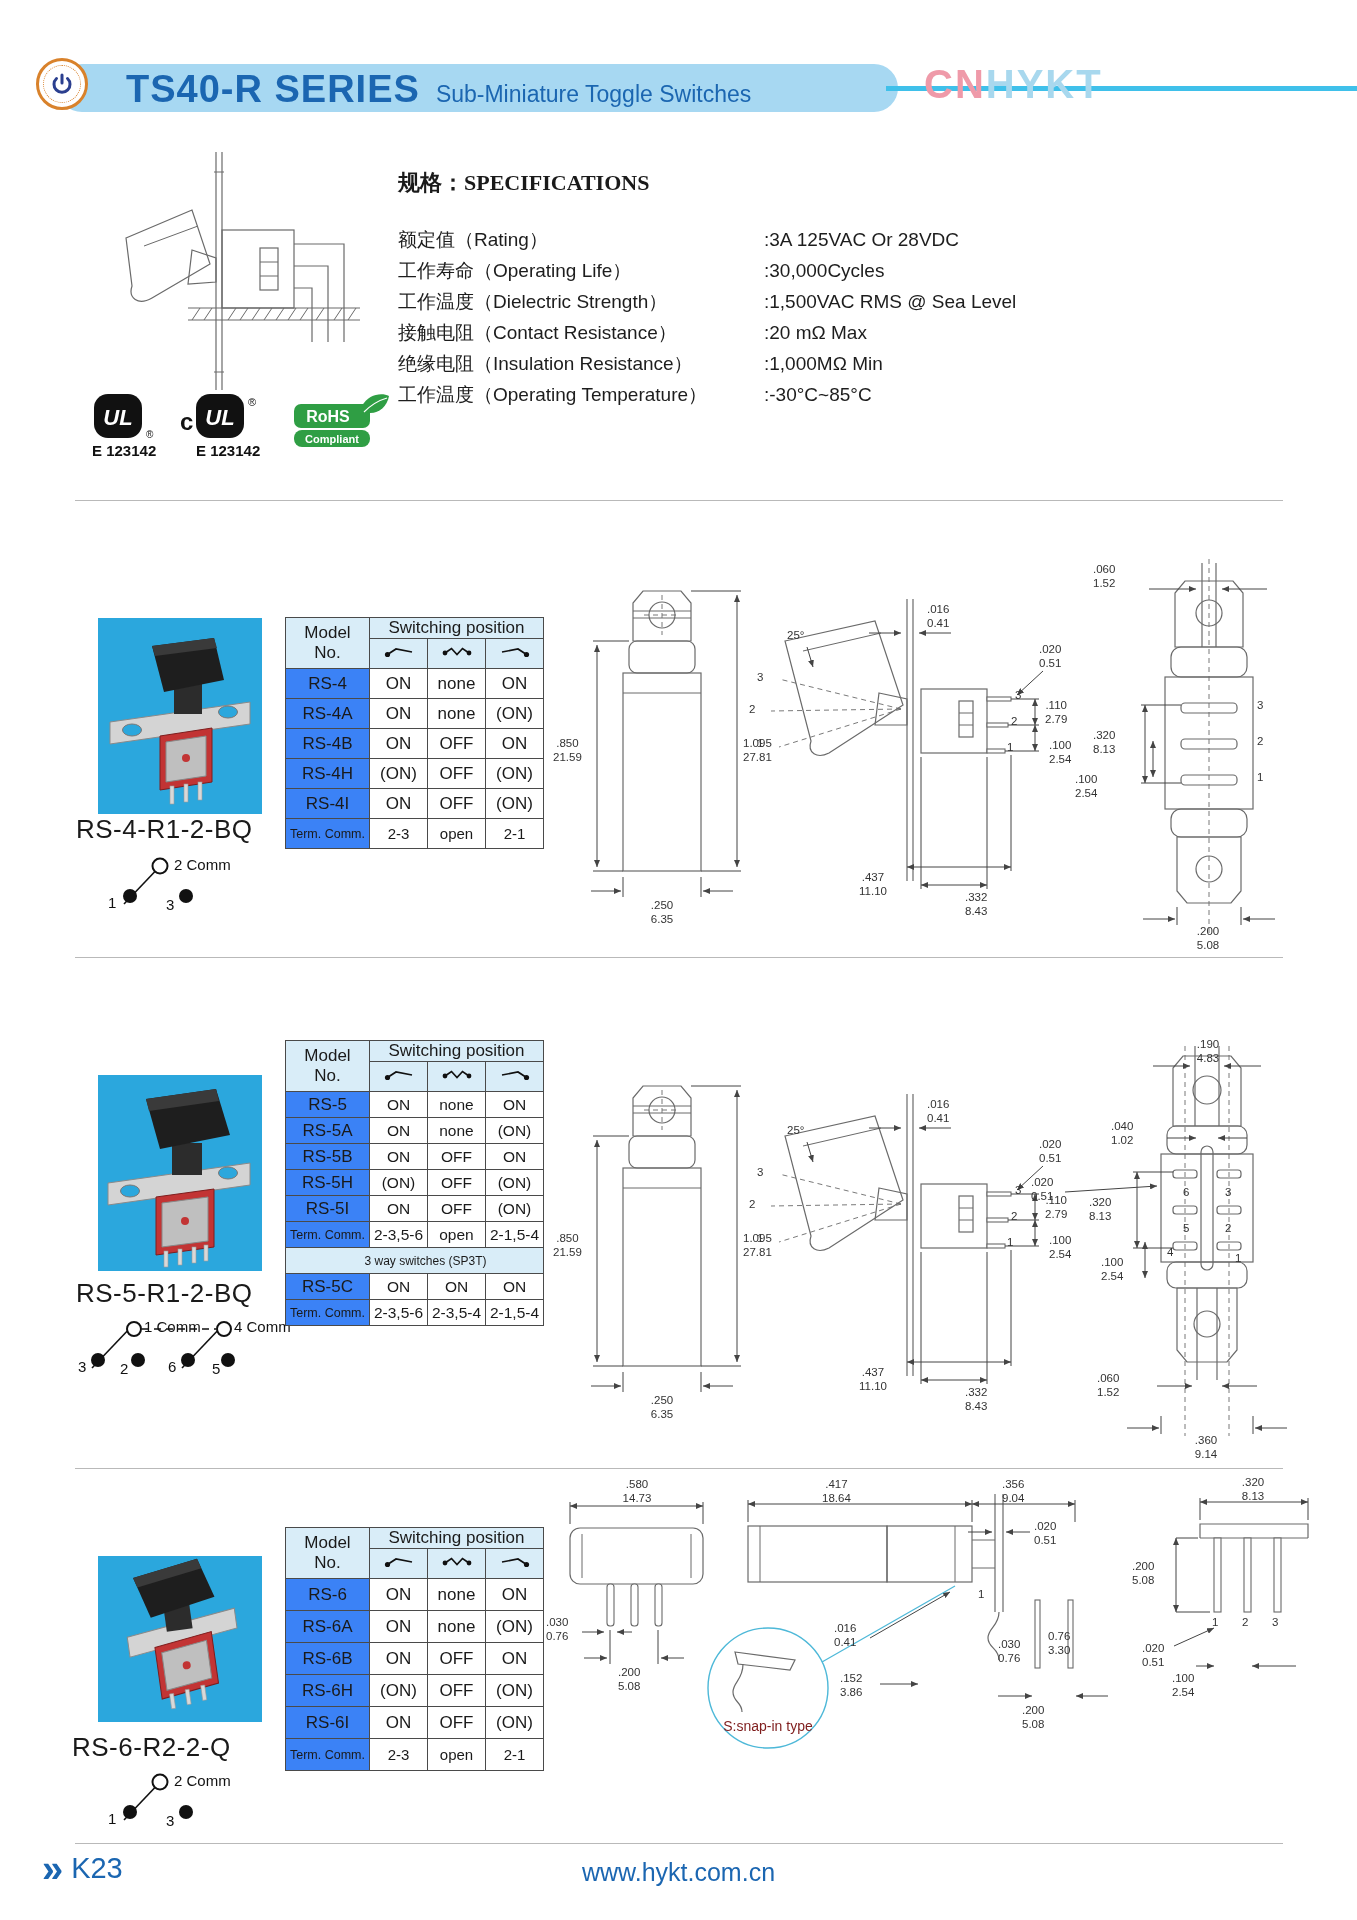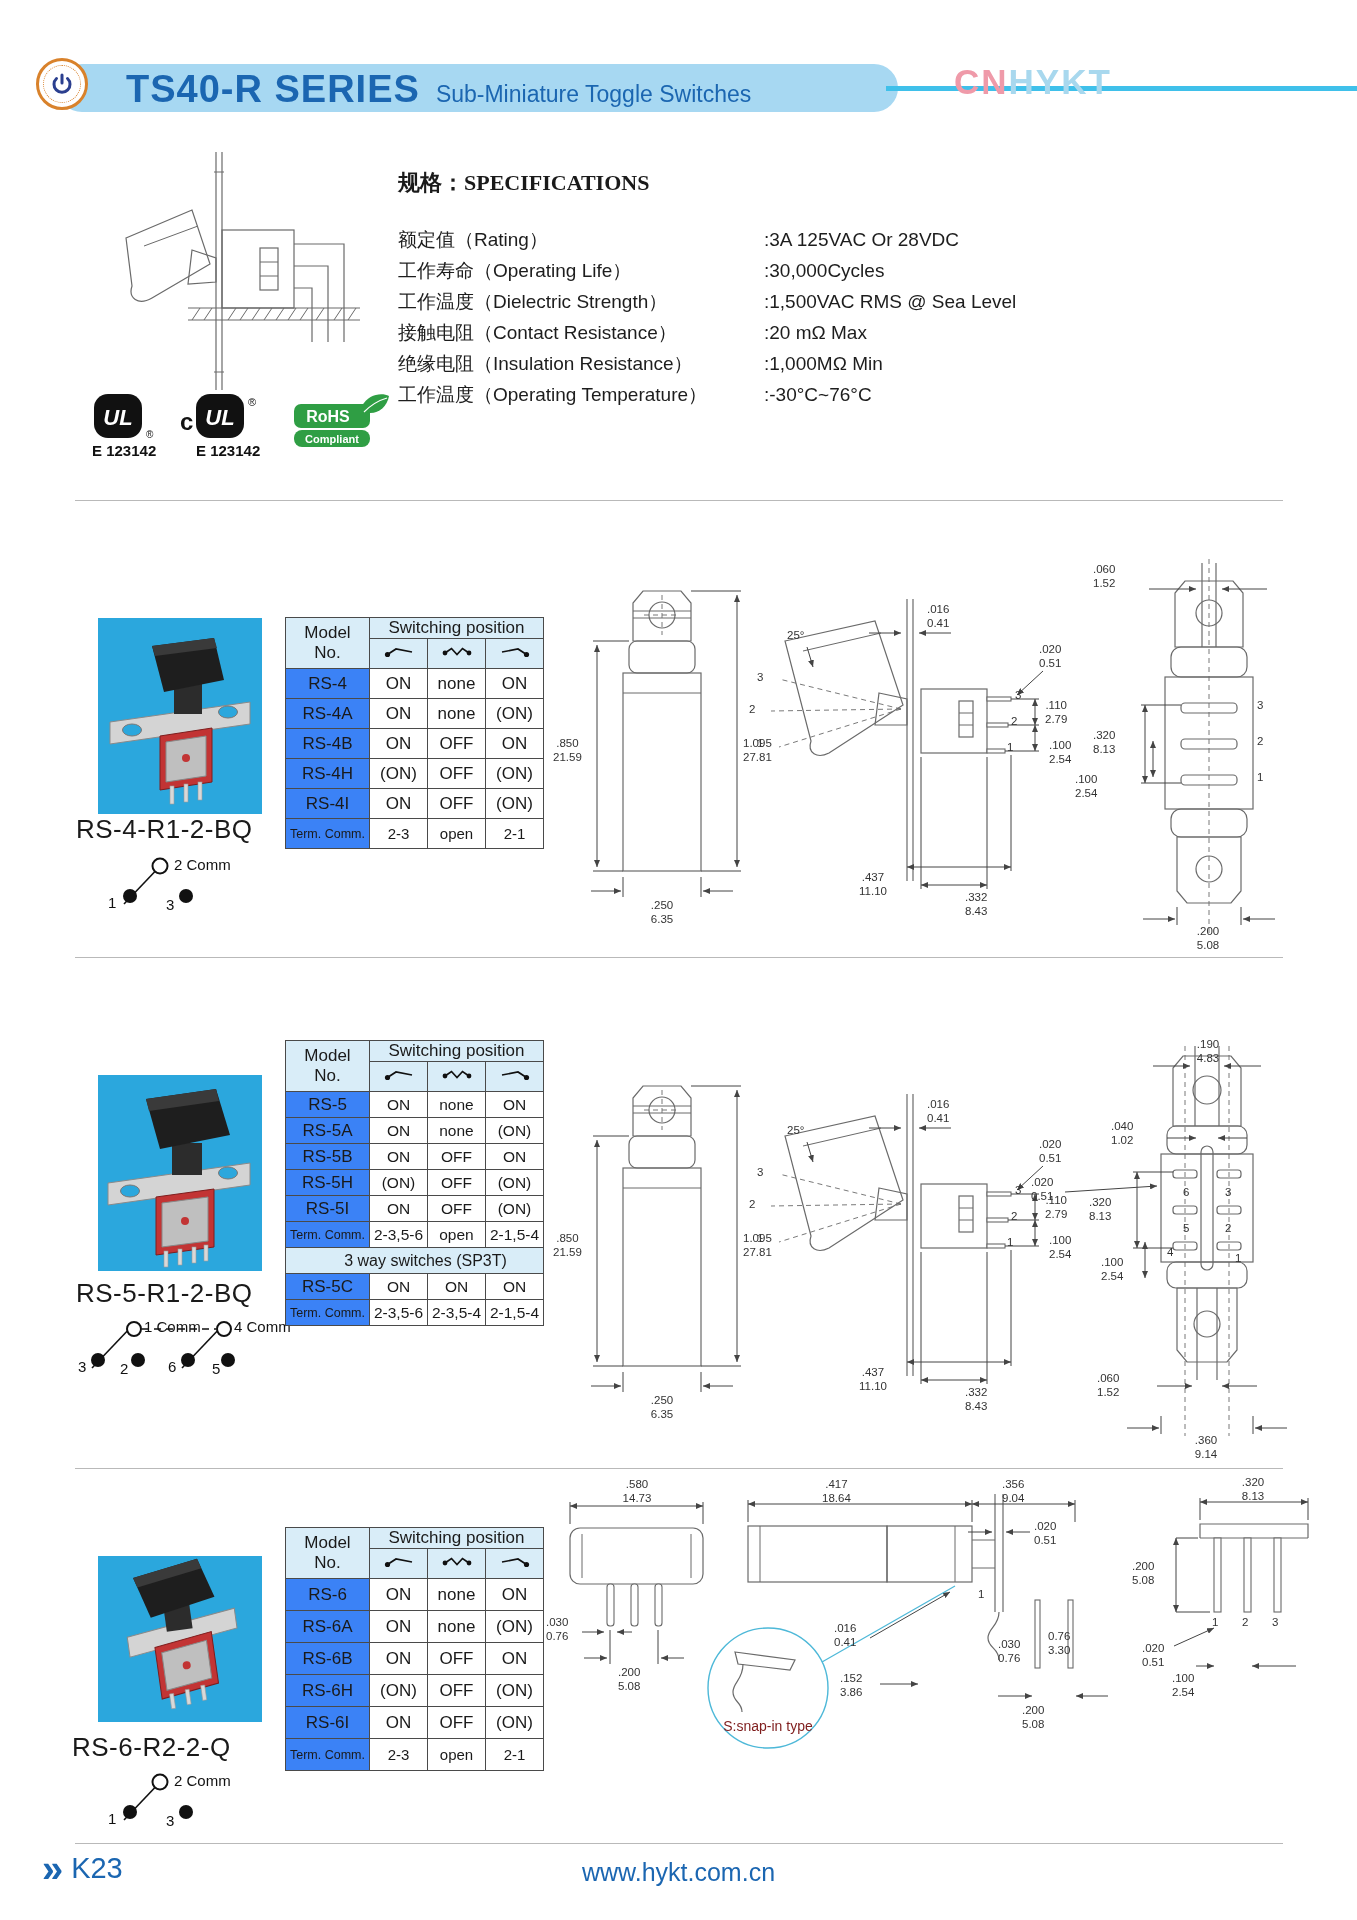--- a/index.html
+++ b/index.html
@@ -8,21 +8,21 @@
 
   
   .logo-ring { position:absolute; left:36px; top:58px; width:52px; height:52px; border-radius:50%;
                border:3px solid #d9822b; background:#fff; display:flex; align-items:center; justify-content:center; z-index:3;}
   .logo-ring .inner { width:38px; height:38px; border-radius:50%; border:1px dotted #d9822b; display:flex; align-items:center; justify-content:center;}
   .title-pill { position:absolute; left:58px; top:64px; width:840px; height:48px; border-radius:24px;
                 background:#a7d8f2; display:flex; align-items:baseline; padding-left:52px; gap:16px; padding-top:4px;}
   .series-title { font-size:38px; font-weight:bold; color:#1b66b1; letter-spacing:1px;margin-left:16px; }
   .series-sub { font-size:23px; color:#1b66b1; }
   .brand-rule { position:absolute; left:886px; top:86px; width:471px; height:5px; background:#3fc0ea; z-index:1;}
-  .brand { position:absolute; left:954px; top:62px; z-index:2; font-size:35px; font-weight:bold; letter-spacing:2px;}
+  .brand { position:absolute; left:924px; top:62px; z-index:2; font-size:40px; font-weight:bold; letter-spacing:2px;}
   .brand .cn { color:#ef9aa9; } .brand .hykt { color:#a8d8ee; }
 
   
   .rule { position:absolute; left:75px; width:1208px; height:1px; background:#b9b9b9; }
 
   
   .spec-art { position:absolute; left:88px; top:146px; }
   .certs { position:absolute; left:92px; top:392px; display:flex; gap:22px; align-items:flex-start;}
   .spec-block { position:absolute; left:398px; top:168px; width:620px;}
   .spec-heading { font-family:"Liberation Serif", serif; font-size:22px; font-weight:bold; color:#1a1a1a; }
@@ -39,21 +39,21 @@
 
   .tbl-mount { position:absolute; left:285px; }
   table.sw-table { border-collapse:collapse; background:#fff; }
   .sw-table th, .sw-table td { border:1px solid #4a4a4a; text-align:center; vertical-align:middle;
        font-family:"Liberation Sans",sans-serif; color:#1a1a1a; }
   .sw-table th { background:#d9edf8; font-weight:normal; font-size:17px; }
   .sw-table .model-h { width:84px; }
   .sw-table .icon-h { width:58px; height:30px; }
   .sw-table td { font-size: 17px; }
   .sw-table .model-c { background:#3b82f6; width:84px; }
-  .sw-table .span-row { background:#d9edf8; font-size:16px;padding-left:22px; }
+  .sw-table .span-row { background:#d9edf8; font-size:12px;padding-left:22px; }
   .sw-table tr.term-row .model-c { font-size:12.5px; }
   .sw-table tr.term-row td { font-size:15px; }
   .rows-h30 td { height:30px; }
   .rows-h26 td { height:26px; }
   .rows-h26 td:not(.model-c):not(.span-row) { font-size:15.5px; }
   .rows-h32 td { height:32px; }
 
   .drawings { position:absolute; }
   .drawings svg.art { position:absolute; left:0; top:0; }
   .dim { position:absolute; font-size:11.5px; line-height:1.2; color:#333; text-align:center; white-space:nowrap; }
@@ -187,21 +187,21 @@
         <div class="spec-row">
           <span class="spec-label">接触电阻（Contact Resistance）</span>
           <span class="spec-value">:20 mΩ  Max</span>
         </div>
         <div class="spec-row">
           <span class="spec-label">绝缘电阻（Insulation Resistance）</span>
           <span class="spec-value">:1,000MΩ  Min</span>
         </div>
         <div class="spec-row">
           <span class="spec-label">工作温度（Operating Temperature）</span>
-          <span class="spec-value">:-30°C~76°C</span>
+          <span class="spec-value">:-30°C~85°C</span>
         </div>
       </div>
   </div>
 
   <div class="rule" style="top:500px"></div>
 
   <div class="photo" style="left:98px; top:618px;">
     <svg width="164" height="196" viewBox="0 0 164 196">
       <rect width="164" height="196" fill="#2ba7dd"></rect>
       <polygon points="12,104 152,84 152,106 12,126" fill="#d4d4d4" stroke="#8a8a8a"></polygon>

